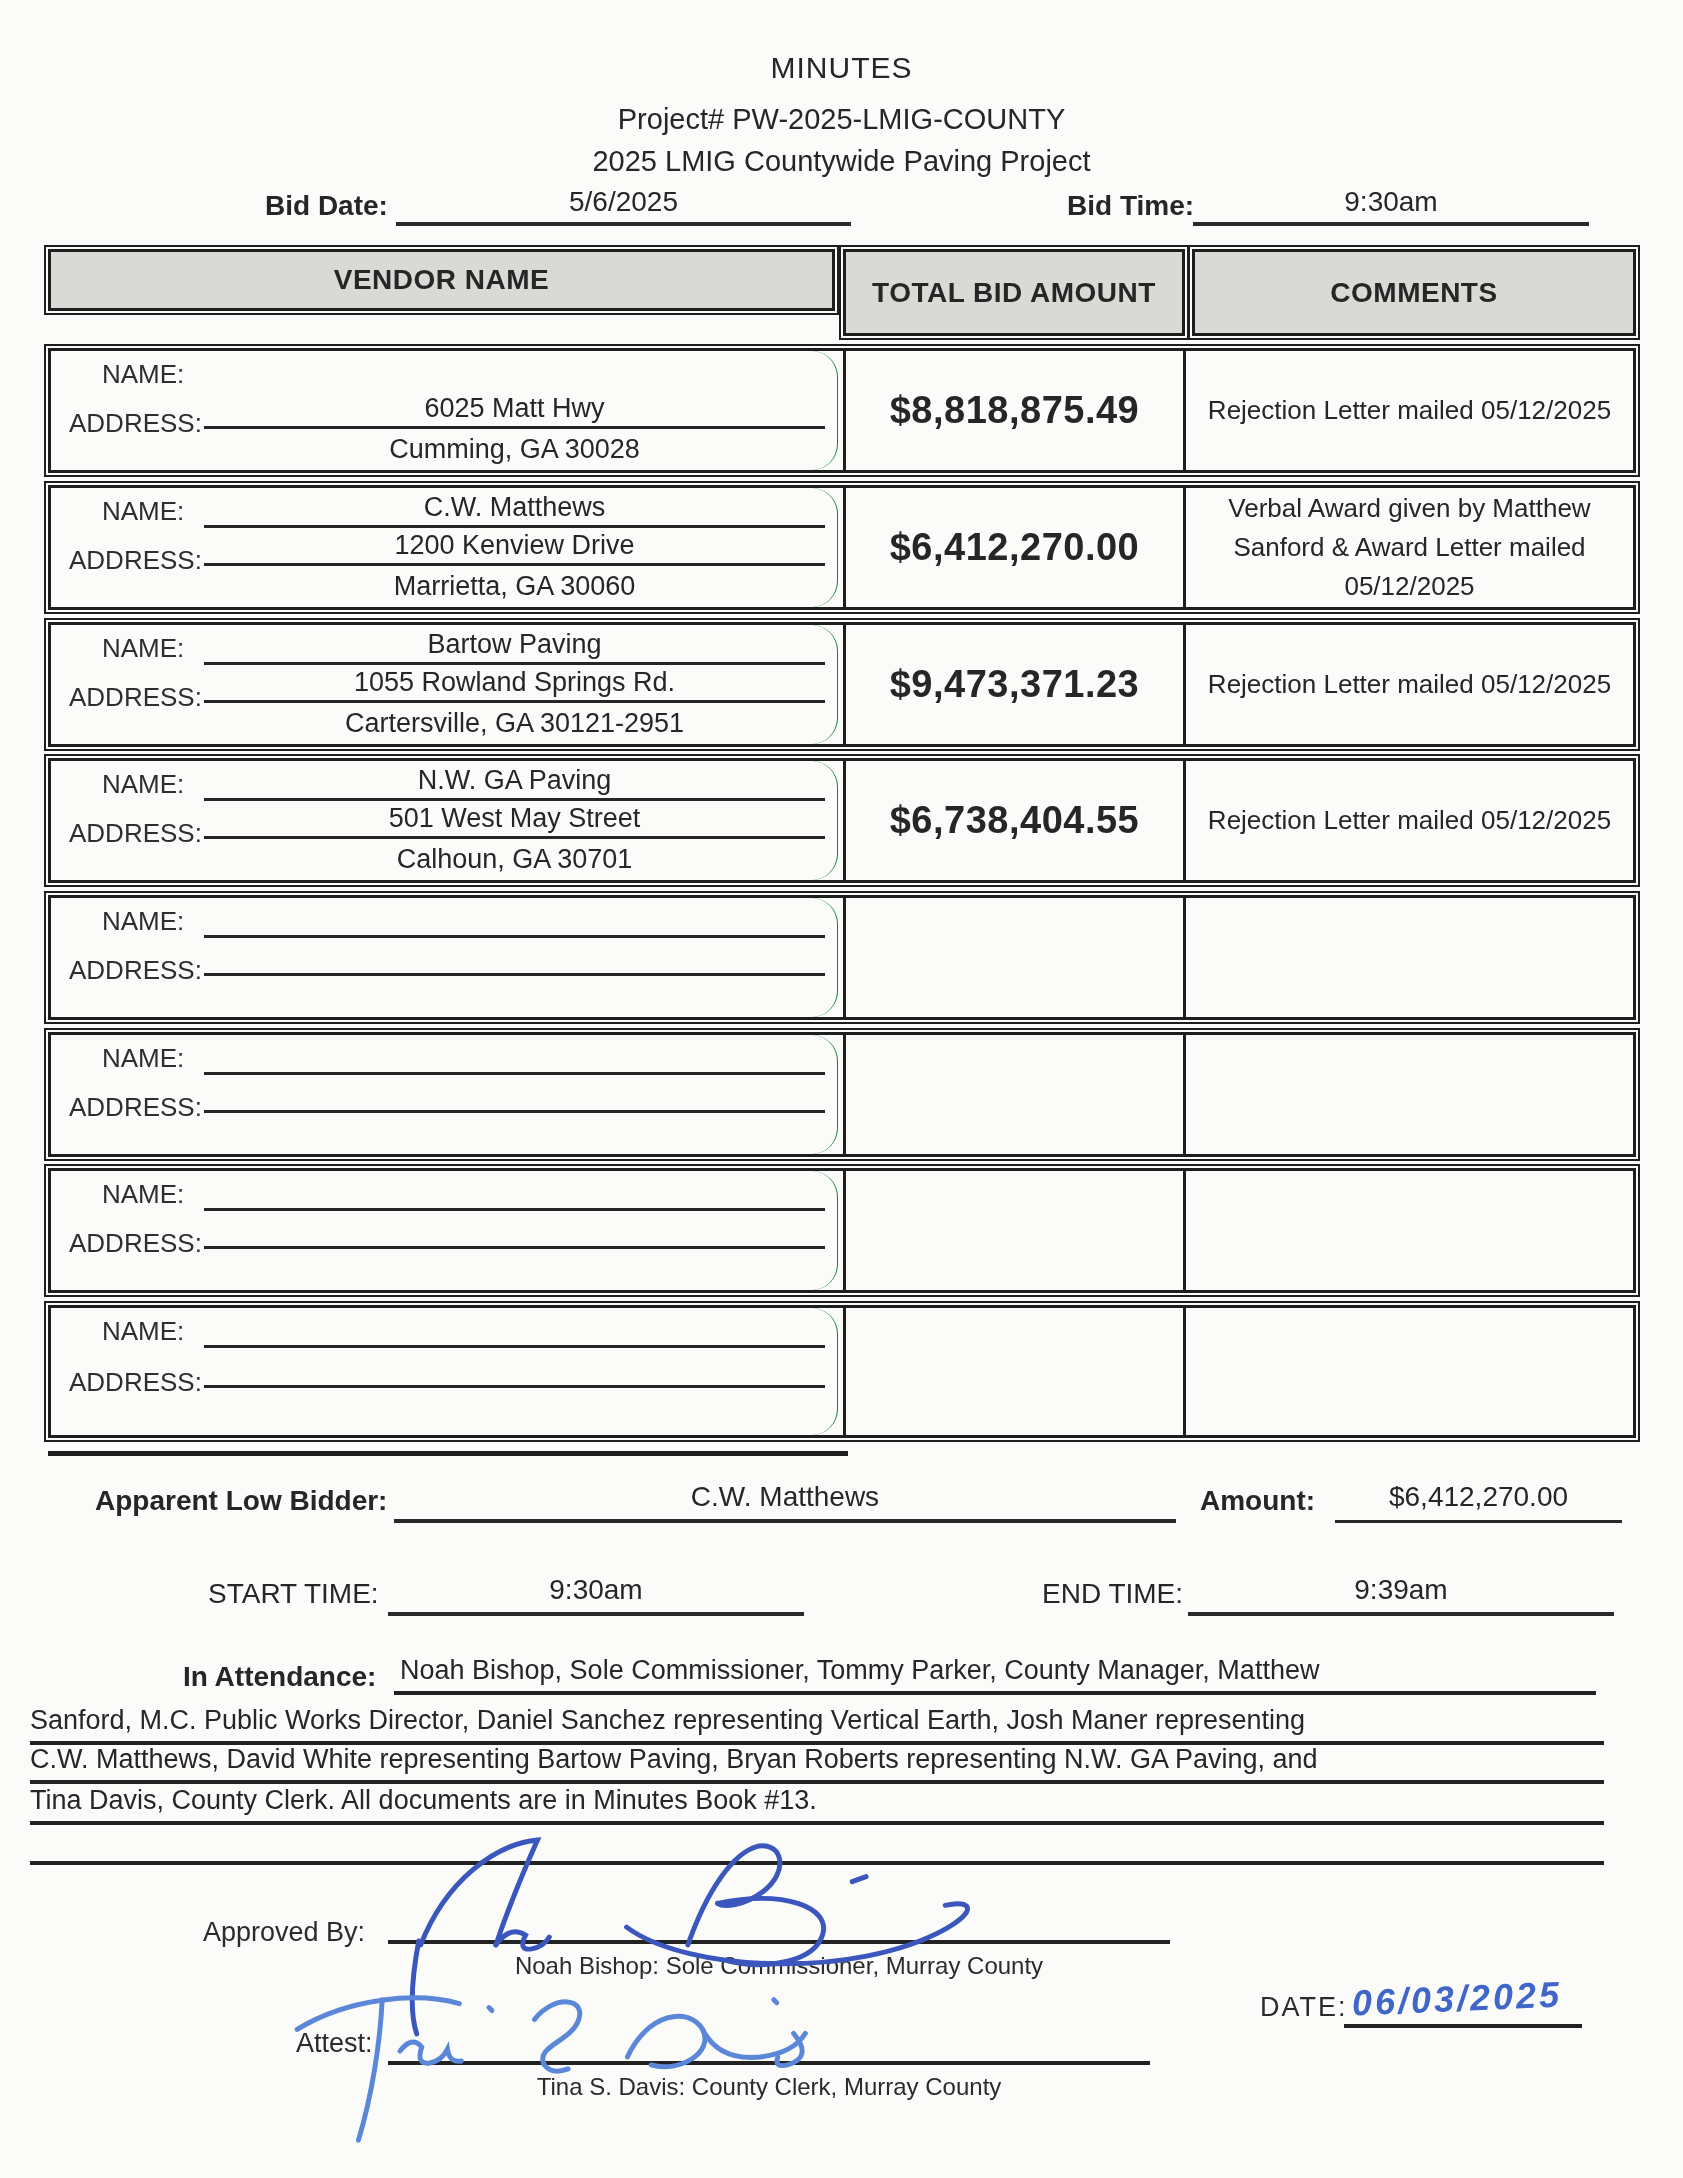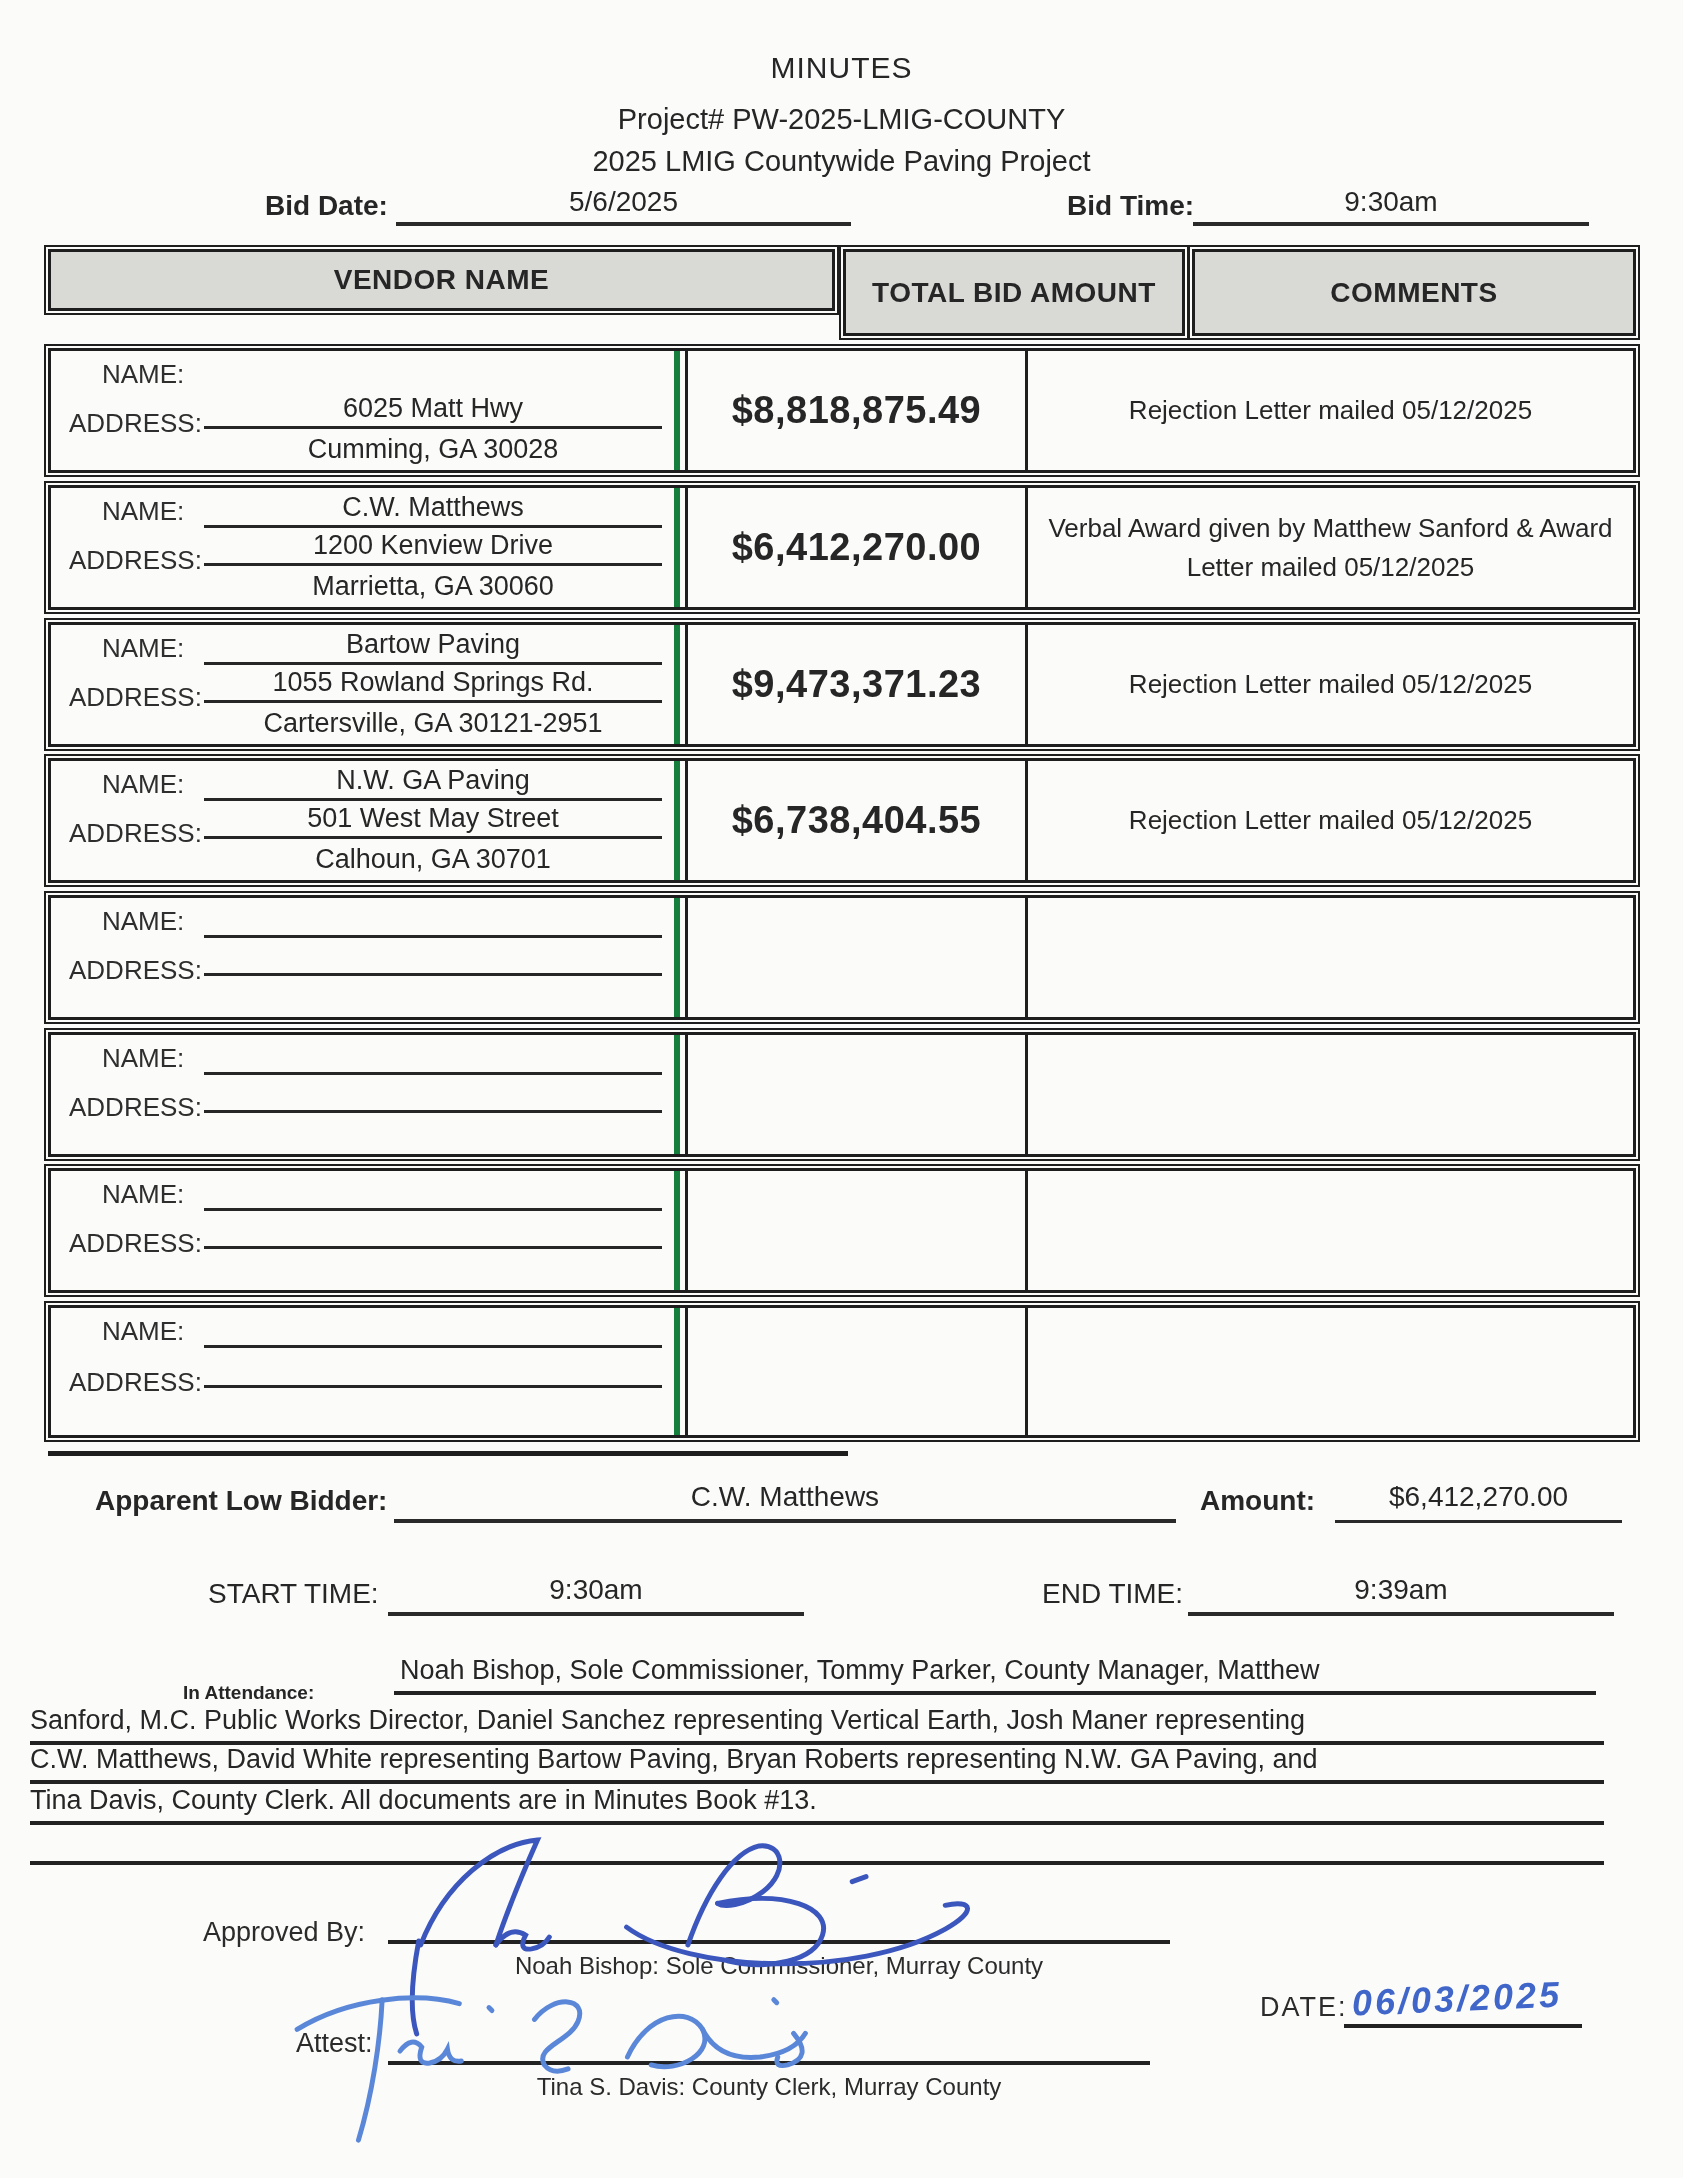--- a/index.html
+++ b/index.html
@@ -25,21 +25,21 @@
   .dbox {
     position:absolute;
     border:3px solid #1e1e1e;
     box-shadow:0 0 0 2px #fbfbfa, 0 0 0 4px #1e1e1e;
     background:#fbfbfa;
   }
   .hdr-cell { background:#d9d9d6; display:flex; align-items:center; justify-content:center;
               font-size:28px; font-weight:600; letter-spacing:0.5px; }
 
   .vrow { display:flex; }
-  .cell-vendor   { position:relative; width:629px; border-right:6px solid #15803d; }
+  .cell-vendor   { position:relative; width:787px; border-right:1px solid #15803d;border-radius:26px; }
   .cell-bid      { width:343px; margin-left:5px; border-left:3px solid #1e1e1e; border-right:3px solid #1e1e1e;
                    display:flex; align-items:center; justify-content:center;
                    font-size:38px; font-weight:600; letter-spacing:0.5px; }
   .cell-comments { flex:1; display:flex; align-items:center; justify-content:center;
                    font-size:26px; line-height:1.5; text-align:center; padding:0 10px; }
 
   .v-label { position:absolute; font-size:26px; color:#2e2e2e; }
   .v-line  { position:absolute; left:153px; right:12px; border-bottom:3px solid #262626;
              font-size:27px; text-align:center; padding-bottom:2px; }
   .v-plain { position:absolute; left:153px; right:12px; font-size:27px; text-align:center; }
@@ -173,21 +173,21 @@
   <div class="abs" style="top:1485px;left:95px;font-size:28px;font-weight:700;">Apparent Low Bidder:</div>
   <div class="abs field-line" style="top:1481px;left:394px;width:782px;height:42px;font-weight:400;">C.W. Matthews</div>
   <div class="abs" style="top:1485px;left:1200px;font-size:28px;font-weight:700;">Amount:</div>
   <div class="abs field-line" style="top:1481px;left:1335px;width:287px;height:42px;border-bottom-width:3px;">$6,412,270.00</div>
 
   <div class="abs" style="top:1578px;left:208px;font-size:28px;font-weight:500;">START TIME:</div>
   <div class="abs field-line" style="top:1574px;left:388px;width:416px;height:42px;font-weight:400;">9:30am</div>
   <div class="abs" style="top:1578px;left:1042px;font-size:28px;font-weight:500;">END TIME:</div>
   <div class="abs field-line" style="top:1574px;left:1188px;width:426px;height:42px;font-weight:400;">9:39am</div>
 
-  <div class="abs" style="top:1661px;left:183px;font-size:19px;font-weight:700;margin-top:21px;">In Attendance:</div>
+  <div class="abs" style="top:1661px;left:183px;font-size:28px;font-weight:700;">In Attendance:</div>
   <div class="att-line" style="top:1705px;left:30px;width:1574px;height:40px;">Sanford, M.C. Public Works Director, Daniel Sanchez representing Vertical Earth, Josh Maner representing</div>
   <div class="att-line" style="top:1655px;left:394px;width:1202px;height:40px;padding-left:6px;">Noah Bishop, Sole Commissioner, Tommy Parker, County Manager, Matthew</div>
   <div class="att-line" style="top:1744px;left:30px;width:1574px;height:40px;">C.W. Matthews, David White representing Bartow Paving, Bryan Roberts representing N.W. GA Paving, and</div>
   <div class="att-line" style="top:1785px;left:30px;width:1574px;height:40px;">Tina Davis, County Clerk. All documents are in Minutes Book #13.</div>
   <div class="att-line" style="top:1825px;left:30px;width:1574px;height:40px;"></div>
 
   <div class="plain-label" style="top:1917px;left:203px;">Approved By:</div>
   <div class="abs" style="top:1901px;left:388px;width:782px;height:43px;border-bottom:4px solid #222;"></div>
   <div class="sig-caption ctr" style="top:1952px;left:388px;width:782px;">Noah Bishop: Sole Commissioner, Murray County</div>
 

